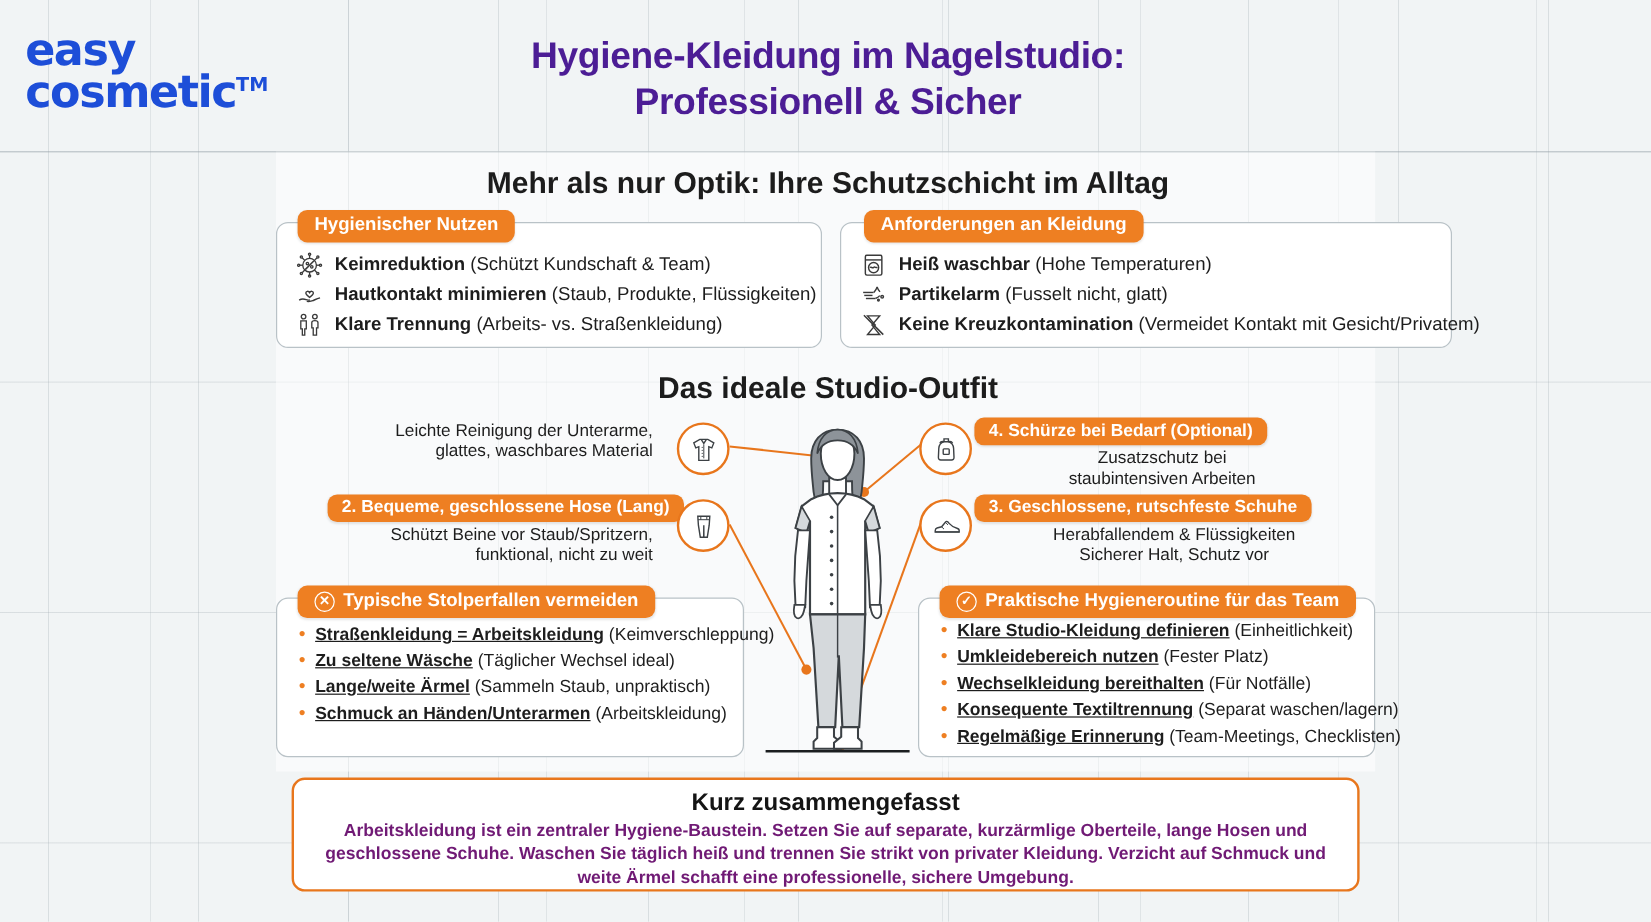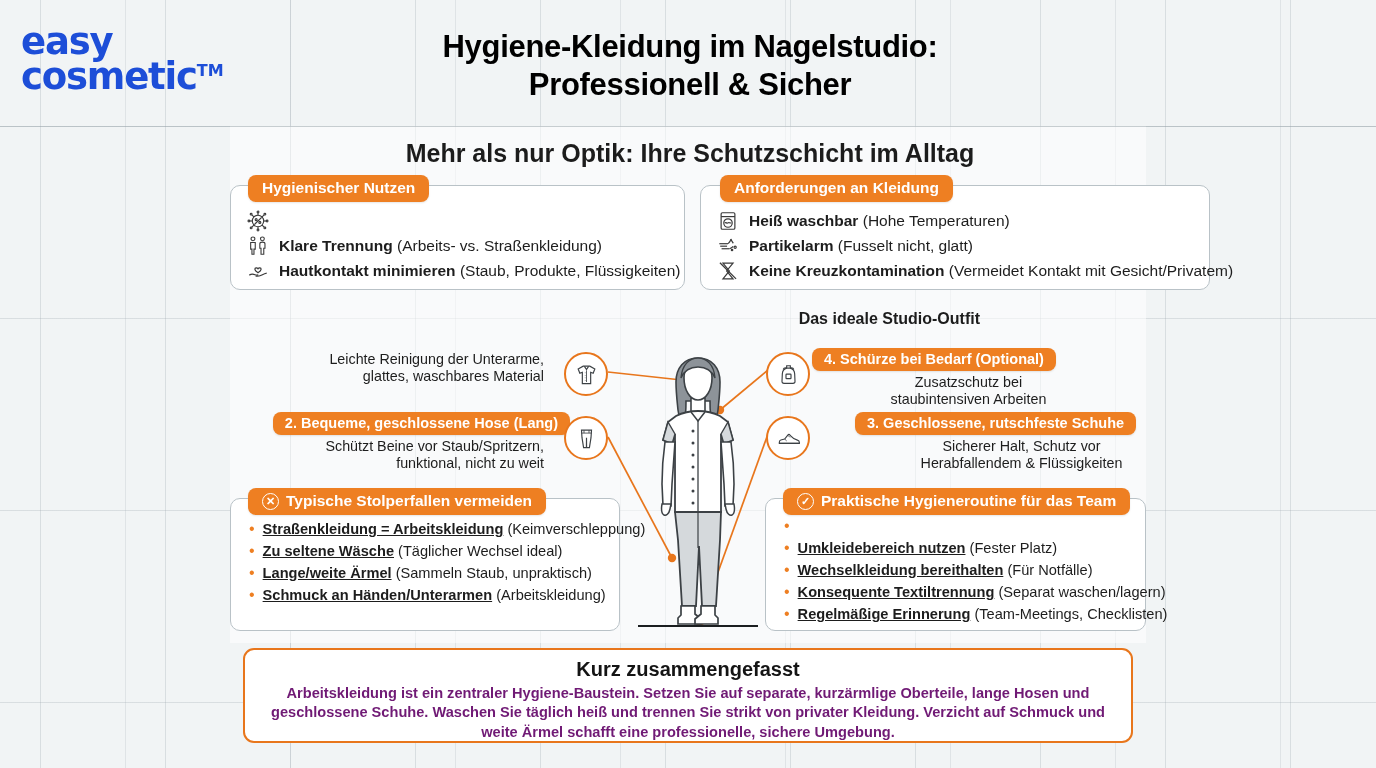--- a/index.html
+++ b/index.html
@@ -48,31 +48,31 @@
     font-family: "DejaVu Sans", sans-serif;
     font-weight: 700; font-size: 37px; line-height: 0.95;
     letter-spacing: -1.2px; color: #1d4ed8;
   }
   #logo .tm { font-size: 16px; vertical-align: super; letter-spacing: 0; }
 
   
   #main-title {
     position: absolute; left: 300px; top: 28px; width: 780px;
     text-align: center; font-weight: 700; font-size: 31px;
-    line-height: 1.24; color: #000000;
+    line-height: 1.24; color: #4c1d95;
     font-family: "Liberation Sans", sans-serif;
     letter-spacing: -0.3px;
   }
   #sub-title {
     position: absolute; left: 300px; top: 139px; width: 780px;
     text-align: center; font-weight: 700; font-size: 25px; color: #1c1c1c;
   }
   #outfit-title {
     position: absolute; left: 400px; top: 310px; width: 580px;
-    text-align: right; font-weight: 700; font-size: 16px; color: #1c1c1c;
+    text-align: center; font-weight: 700; font-size: 25px; color: #1c1c1c;
   }
 
   
   .card {
     position: absolute;
     background: #ffffff;
     border: 1.3px solid #b9c2c7;
     border-radius: 10px;
   }
 
@@ -190,43 +190,44 @@
             <circle cx="19.5" cy="19.5" r="1"></circle>
           <line x1="16.4" y1="7.6" x2="18.8" y2="5.2"></line>
             <circle cx="19.5" cy="4.5" r="1"></circle>
           <line x1="7.6" y1="16.4" x2="5.2" y2="18.8"></line>
             <circle cx="4.5" cy="19.5" r="1"></circle>
           <line x1="8" y1="16" x2="16" y2="8" stroke-width="1.4"></line>
           <circle cx="10" cy="10.5" r="1.1"></circle>
             <circle cx="14" cy="13.5" r="1.1"></circle>
         </svg>
       </span>
+      <span class="txt"><b>Keimreduktion</b> <span>(Schützt Kundschaft &amp; Team)</span></span>
+    </div>
+
+    <div class="icon-row">
+      <span class="ic">
+        <svg viewBox="0 0 24 24" width="22" height="22" fill="none" stroke="#3a3a3a" stroke-width="1.3">
+          <path d="M12 9.6c-.9-1.6-3.4-1.5-3.4.5 0 1.5 2.1 3 3.4 3.9 1.3-.9 3.4-2.4 3.4-3.9 0-2-2.5-2.1-3.4-.5z"></path>
+          <path d="M2.5 16.5c2.5-1.6 4.4-1.2 6.3-.4 1 .4 2.4.5 3.5.2"></path>
+          <path d="M9.4 17.6c2.4.2 4 .1 5.5-.6 1.8-.8 4-2.1 6.6-2.6"></path>
+        </svg>
+      </span>
+      <span class="txt"><b>Hautkontakt minimieren</b> <span>(Staub, Produkte, Flüssigkeiten)</span></span>
     </div>
 
     <div class="icon-row">
       <span class="ic">
         <svg viewBox="0 0 24 24" width="22" height="22" fill="none" stroke="#3a3a3a" stroke-width="1.2">
           <circle cx="6.5" cy="4.2" r="2.1"></circle>
           <path d="M4 8.1h5v7.3H7.6V21H5.4v-5.6H4z"></path>
           <circle cx="16.8" cy="4.2" r="2.1"></circle>
           <path d="M14 9.5c0-1 .9-1.7 2.8-1.7s2.8.7 2.8 1.7v5h-1.3V21h-3v-6.5H14z"></path>
         </svg>
       </span>
       <span class="txt"><b>Klare Trennung</b> <span>(Arbeits- vs. Straßenkleidung)</span></span>
-    </div>
-
-    <div class="icon-row">
-      <span class="ic">
-        <svg viewBox="0 0 24 24" width="22" height="22" fill="none" stroke="#3a3a3a" stroke-width="1.3">
-          <path d="M12 9.6c-.9-1.6-3.4-1.5-3.4.5 0 1.5 2.1 3 3.4 3.9 1.3-.9 3.4-2.4 3.4-3.9 0-2-2.5-2.1-3.4-.5z"></path>
-          <path d="M2.5 16.5c2.5-1.6 4.4-1.2 6.3-.4 1 .4 2.4.5 3.5.2"></path>
-          <path d="M9.4 17.6c2.4.2 4 .1 5.5-.6 1.8-.8 4-2.1 6.6-2.6"></path>
-        </svg>
-      </span>
-      <span class="txt"><b>Hautkontakt minimieren</b> <span>(Staub, Produkte, Flüssigkeiten)</span></span>
     </div>
   </div>
 </div>
 <div class="pill" style="left:248px; top:175px;">
   <span>Hygienischer Nutzen</span>
 </div>
 
 <div class="card" style="left:700px; top:185px; width:510px; height:105px;">
   <div class="icon-list" style="top:22px;">
 
@@ -392,27 +393,27 @@
   </div>
 </div>
 
 <div class="icon-circle" style="left:766px; top:416px;">
   <svg viewBox="0 0 30 30" width="25" height="25" fill="none" stroke="#3c4145" stroke-width="1.4">
     <path d="M4 19.5c0-1.6.6-2.4 1.8-2.7l4.6-1.2 4-4.8c.7-.8 1.5-.9 2.1-.2l1.4 1.6c2.2 2.5 4.8 4.1 7.8 4.8 1.4.3 2.3 1.2 2.3 2.5v1.3H4z"></path>
     <path d="M4 20.7h24" stroke-width="1.1"></path>
     <path d="M10.4 15.6l2.4 2.3M14.4 11.3l2.4 2.4" stroke-width="1"></path>
   </svg>
 </div>
-<div class="callout right" style="left:812px; top:412px; width:330px;margin-left:43px;">
+<div class="callout right" style="left:812px; top:412px; width:330px;">
   <div class="pill small" style="position:relative; left:auto; top:auto; display:inline-flex;">
     <span>3. Geschlossene, rutschfeste Schuhe</span>
   </div>
   <div class="desc" style="padding-left:3px;">
+    <div>Herabfallendem &amp; Flüssigkeiten</div>
     <div>Sicherer Halt, Schutz vor</div>
-    <div>Herabfallendem &amp; Flüssigkeiten</div>
   </div>
 </div>
 
 <div class="card" style="left:230px; top:498px; width:390px; height:133px;">
   <div class="bullets" style="top:22px;">
     <div class="bullet">
         <span class="dot">•</span>
         <span><b>Straßenkleidung = Arbeitskleidung</b> <span>(Keimverschleppung)</span></span>
       </div>
     <div class="bullet">
@@ -431,20 +432,21 @@
 </div>
 <div class="pill" style="left:248px; top:488px;">
   <span class="glyph">✕</span>
   <span>Typische Stolperfallen vermeiden</span>
 </div>
 
 <div class="card" style="left:765px; top:498px; width:381px; height:133px;">
   <div class="bullets" style="top:19px;">
     <div class="bullet">
         <span class="dot">•</span>
+        <span><b>Klare Studio-Kleidung definieren</b> <span>(Einheitlichkeit)</span></span>
       </div>
     <div class="bullet">
         <span class="dot">•</span>
         <span><b>Umkleidebereich nutzen</b> <span>(Fester Platz)</span></span>
       </div>
     <div class="bullet">
         <span class="dot">•</span>
         <span><b>Wechselkleidung bereithalten</b> <span>(Für Notfälle)</span></span>
       </div>
     <div class="bullet">

